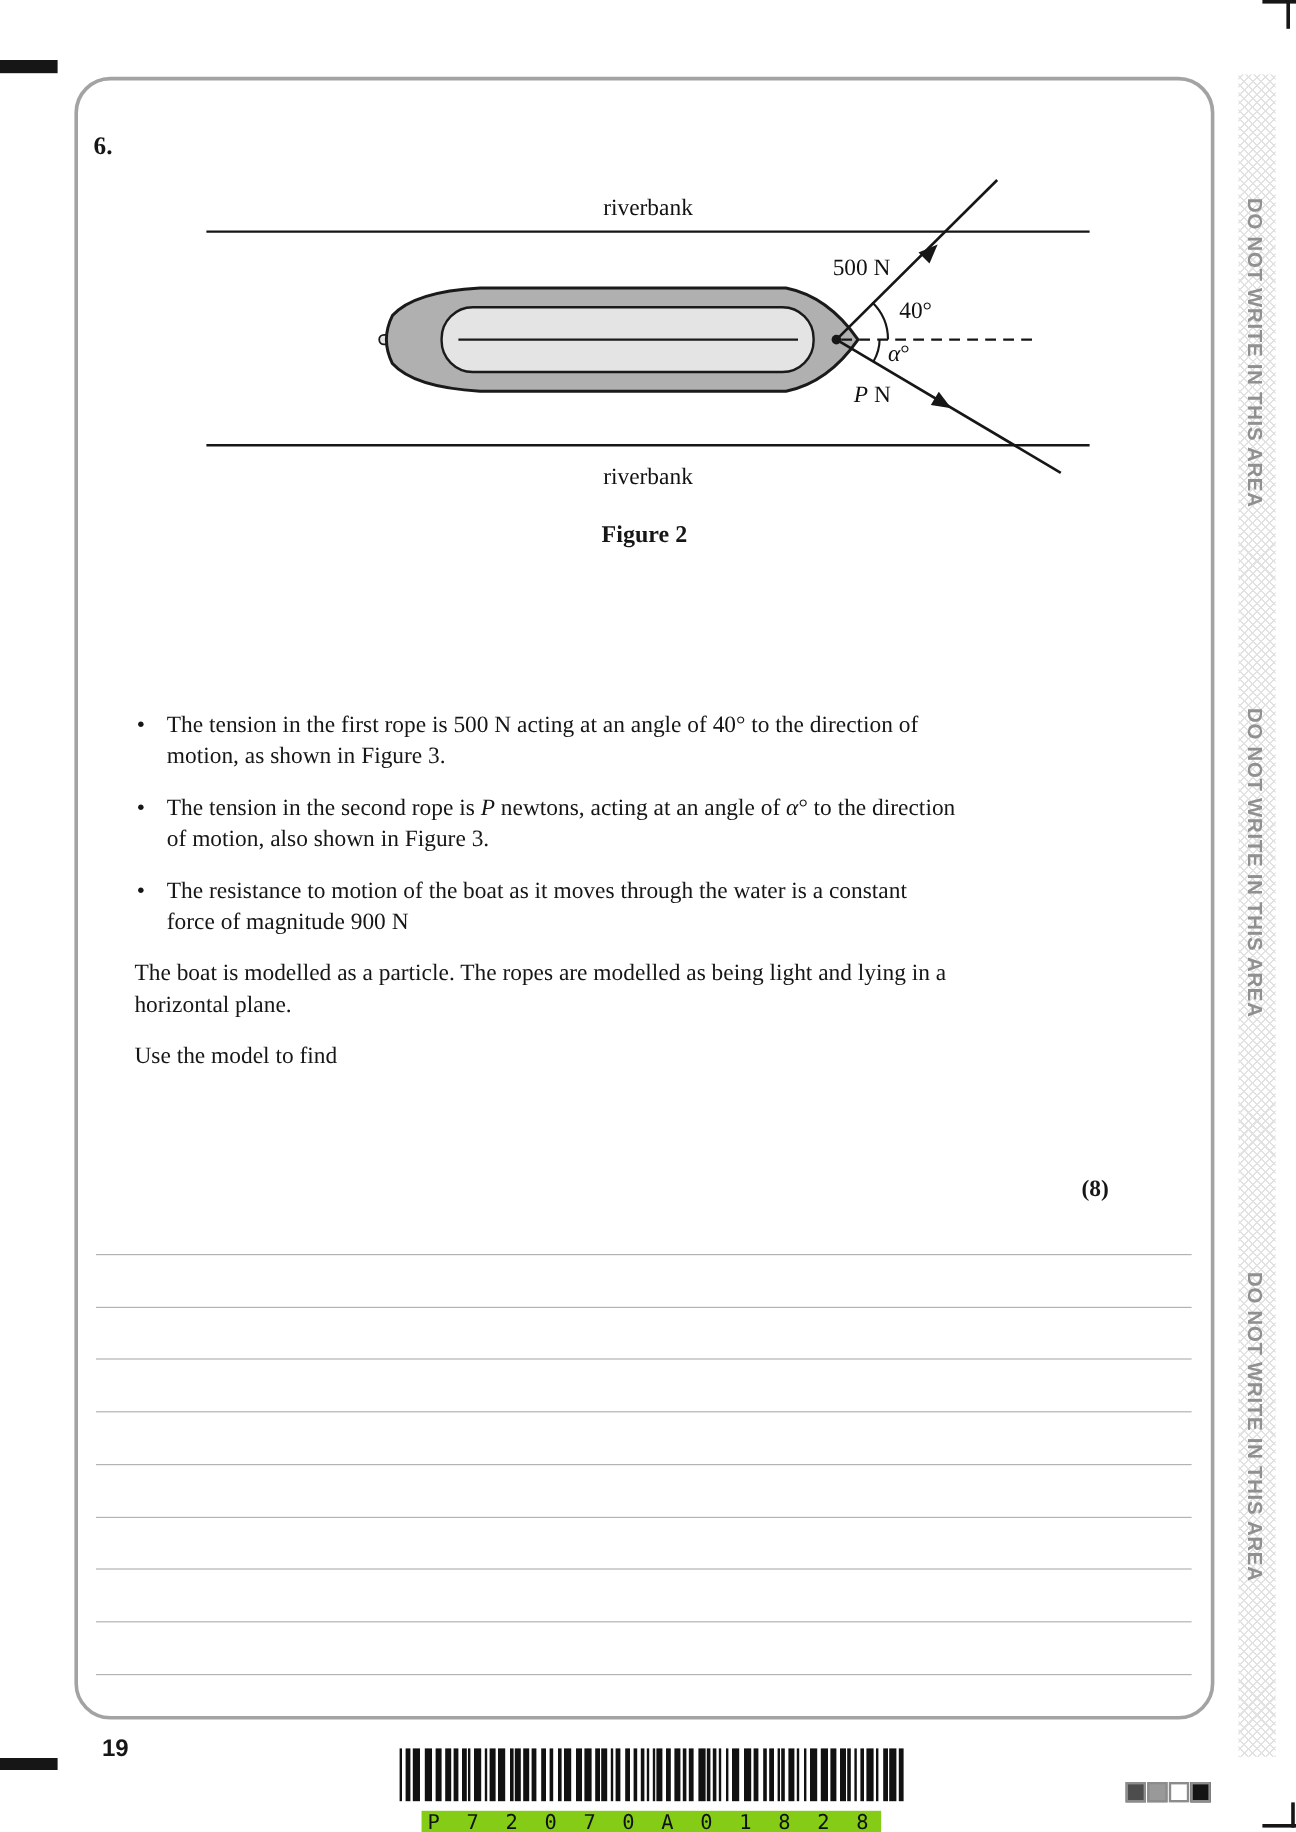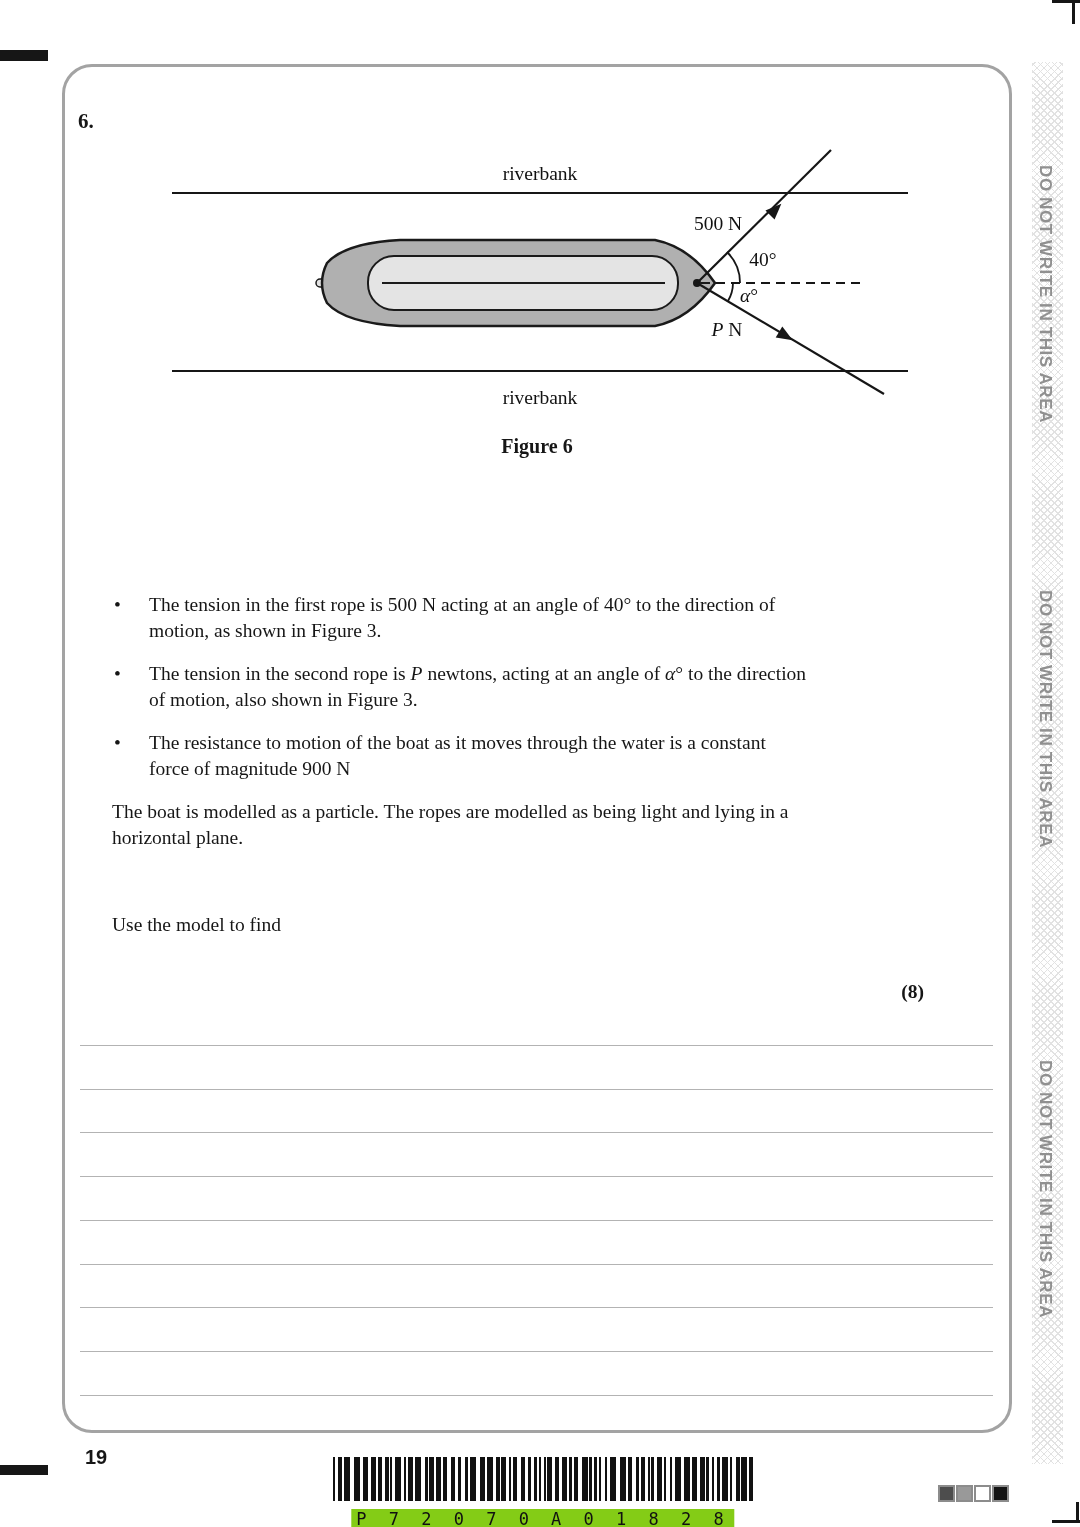--- a/index.html
+++ b/index.html
@@ -38,25 +38,25 @@
     color:#111;white-space:nowrap;}
   .it{font-style:italic;}
 
   .fig-caption{position:absolute;left:0;top:435px;width:950px;margin-left:65px;
     text-align:center;font-weight:bold;font-size:20px;width:950px;left:0;}
   .fig-caption{left:62px;width:950px;margin-left:0;}
 
   
   .para{position:absolute;left:112px;width:830px;font-size:19.5px;line-height:26px;
         white-space:pre-line;}
-  .p1{top:480px;} .p2{top:522px;} .p3{top:799px;} .p4{top:868px;margin-top:44px;}
+  .p1{top:480px;} .p2{top:522px;} .p3{top:799px;} .p4{top:868px;}
   .bullet{position:absolute;left:114px;width:810px;}
   .b1{top:592px;} .b2{top:661px;} .b3{top:730px;}
   .bullet .dot{position:absolute;left:0;top:0;font-size:19.5px;line-height:26px;}
-  .bullet .btxt{margin-left:35px;font-size:19.5px;line-height:26px;white-space:pre-line;}
+  .bullet .btxt{margin-left:25px;font-size:19.5px;line-height:26px;white-space:pre-line;}
   .item{position:absolute;left:118px;width:600px;font-size:19.5px;line-height:26px;}
   .i1{top:911px;} .i2{top:954px;}
   .item .ilabel{display:inline-block;width:40px;text-align:right;}
   .item .itxt{margin-left:18px;}
   .marks{position:absolute;right:156px;top:981px;font-size:19.5px;font-weight:bold;}
 
   
   .answer-area{position:absolute;left:80px;top:1045px;width:913px;height:360px;}
   .answer-line{position:absolute;left:0;width:913px;height:0;
     border-top:1.6px solid #b3b3b3;}
@@ -120,21 +120,21 @@
     <path d="M 633 138 A 36 36 0 0 1 628 156" fill="none" stroke="#161616" stroke-width="1.8"></path>
   </svg>
 
   <div class="fig-label" style="left:540px;top:174px;">riverbank</div>
   <div class="fig-label" style="left:540px;top:398px;">riverbank</div>
   <div class="fig-label" style="left:718px;top:224px;font-family:Liberation Serif, serif;">500 N</div>
   <div class="fig-label" style="left:763px;top:260px;">40°</div>
   <div class="fig-label" style="left:749px;top:296px;"><span class="it">α</span><span>°</span></div>
   <div class="fig-label" style="left:727px;top:330px;"><span class="it">P</span><span> N</span></div>
 
-  <div class="fig-caption">Figure 6</div>
+  <div class="fig-caption">Figure 2</div>
 
 
   <div class="bullet b1">
     <span class="dot">•</span>
     <div class="btxt"><span>The tension in the first rope is 500 N acting at an angle of 40° to the direction of
 motion, as shown in Figure 3.</span></div>
   </div>
   <div class="bullet b2">
     <span class="dot">•</span>
     <div class="btxt"><span>The tension in the second rope is </span><span class="it">P</span><span> newtons, acting at an angle of </span><span class="it">α</span><span>° to the direction

